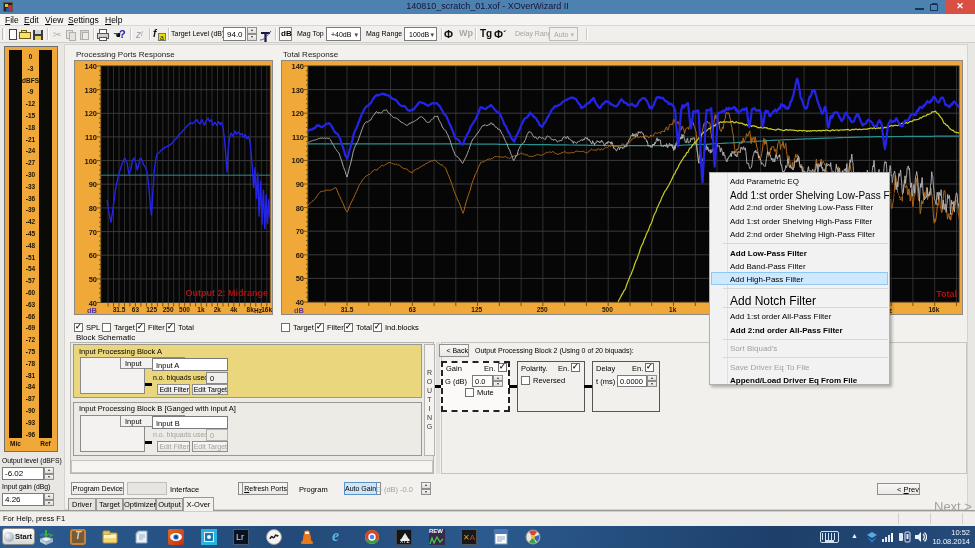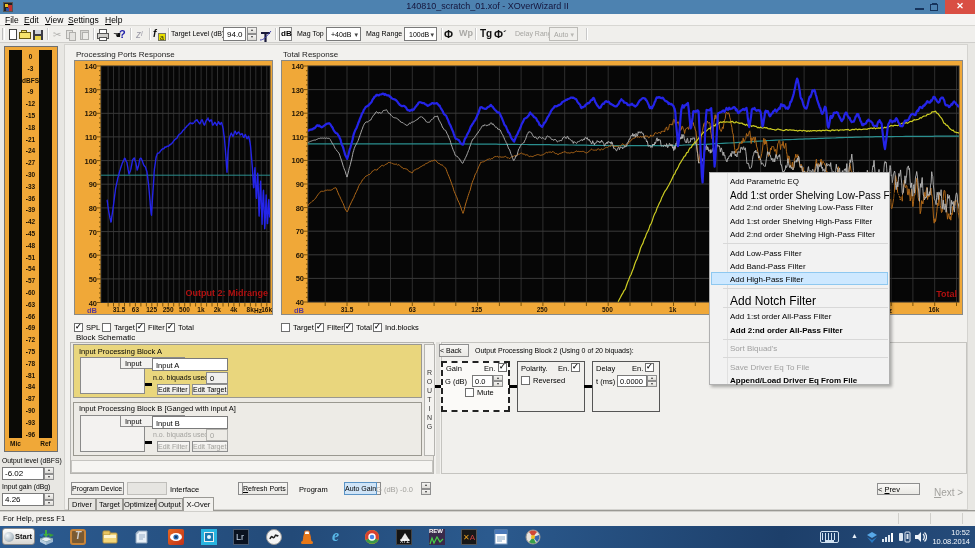--- a/index.html
+++ b/index.html
@@ -1,19 +1,19 @@
 <!DOCTYPE html>
 <html><head><meta charset="utf-8"><style>
 *{margin:0;padding:0;box-sizing:border-box;}
 body{width:975px;height:548px;position:relative;overflow:hidden;
  font-family:"Liberation Sans",sans-serif;background:#e8e7e3;}
 .abs{position:absolute;}
 .t{position:absolute;white-space:nowrap;}
 .btn{position:absolute;background:linear-gradient(#f8f7f5,#e9e8e4);border:1px solid #8f8f8f;
- text-align:left;color:#000;white-space:nowrap;overflow:hidden;}
+ text-align:right;color:#000;white-space:nowrap;overflow:hidden;}
 .combo{white-space:nowrap;overflow:hidden;margin-left:40px;}
 .fld{position:absolute;background:#fff;border:1px solid #7a7a7a;color:#000;}
 .cb{position:absolute;width:9px;height:9px;background:#fff;border:1px solid #6e6e6e;}
 .cb.c:after{content:"\2713";position:absolute;left:0px;top:-2px;font-size:8px;font-weight:bold;color:#111;}
 .spin{position:absolute;width:10px;}
 .spin>div{position:absolute;left:0;width:10px;height:50%;background:linear-gradient(#f5f4f2,#dddcd8);border:1px solid #8f8f8f;font-size:4px;line-height:4px;text-align:center;color:#333;}
 .spin>div.up{top:0;}.spin>div.dn{bottom:0;}
 .spin>div.up:after{content:"\25B4";}
 .spin>div.dn:after{content:"\25BE";}
 .combo{position:absolute;background:#f3f2f0;border:1px solid #8a8a8a;}
@@ -582,21 +582,21 @@
 <div class="t" style="left:299px;top:485px;font-size:7.5px;">Program</div>
 <div class="combo" style="left:322px;top:482px;width:19px;height:13px;font-size:7px;padding:2px 0 0 3px;">1</div>
 <div class="abs" style="left:344px;top:482px;width:33px;height:13px;background:#cfe4f7;border:1px solid #5a93c5;font-size:7px;line-height:12px;text-align:center;white-space:nowrap;overflow:hidden;">Auto Gain</div>
 <div class="t" style="left:376px;top:485px;font-size:7.5px;color:#a3a29e;">G (dB)</div>
 <div class="t" style="left:400px;top:485px;font-size:7.5px;color:#a3a29e;">-0.0</div>
 <div class="spin" style="left:421px;top:482px;height:13px;">
     <div class="up"></div>
     <div class="dn"></div>
   </div>
 <div class="btn" style="left:877px;top:483px;width:43px;height:12px;font-size:7.5px;line-height:11px;">&lt; <u>P</u>rev</div>
-<div class="t" style="left:934px;top:487px;font-size:10px;color:#a3a29e;"><u>N</u>ext &gt;</div>
+<div class="t" style="left:934px;top:499px;font-size:13px;color:#a3a29e;"><u>N</u>ext &gt;</div>
 <div class="abs" style="left:0px;top:510px;width:975px;height:1px;background:#9a9994;"></div>
 <div class="abs" style="left:68px;top:498px;width:28px;height:13px;background:#e4e3df;border:1px solid #9a9994;font-size:7.5px;text-align:center;line-height:12px;">Driver</div>
 <div class="abs" style="left:96px;top:498px;width:27px;height:13px;background:#e4e3df;border:1px solid #9a9994;font-size:7.5px;text-align:center;line-height:12px;">Target</div>
 <div class="abs" style="left:123px;top:498px;width:33px;height:13px;background:#e4e3df;border:1px solid #9a9994;font-size:7.5px;text-align:center;line-height:12px;">Optimizer</div>
 <div class="abs" style="left:156px;top:498px;width:27px;height:13px;background:#e4e3df;border:1px solid #9a9994;font-size:7.5px;text-align:center;line-height:12px;">Output</div>
 <div class="abs" style="left:183px;top:497px;width:31px;height:14px;background:#f2f1ee;border:1px solid #9a9994;border-bottom:none;font-size:7.5px;text-align:center;line-height:13px;">X-Over</div>
 <div class="abs" style="left:0;top:511px;width:975px;height:15px;background:#f0efec;border-top:1px solid #d0cfcb;"></div>
 <div class="t" style="left:3px;top:514px;font-size:7.5px;">For Help, press F1</div>
 <div class="abs" style="left:898px;top:513px;width:1px;height:11px;background:#d0cfcb;"></div>
 <div class="abs" style="left:930px;top:513px;width:1px;height:11px;background:#d0cfcb;"></div>
@@ -725,21 +725,21 @@
 <div class="t" style="left:930px;top:528px;width:40px;text-align:right;font-size:7.5px;color:#f4f8fc;">10:52</div>
 <div class="t" style="left:920px;top:537px;width:50px;text-align:right;font-size:7.5px;color:#f4f8fc;">10.08.2014</div>
 <div class="abs" style="left:709px;top:172px;width:181px;height:213px;background:#f2f2f2;border:1px solid #b0b0b0;box-shadow:2px 2px 3px rgba(0,0,0,0.3);"></div>
 <div class="abs" style="left:727px;top:173px;width:1px;height:211px;background:#e0e0e0;"></div>
 <div class="t" style="left:730px;top:177.0px;font-size:8px;color:#000;font-weight:normal;">Add Parametric EQ</div>
 <div class="t" style="left:730px;top:190.2px;font-size:10px;color:#000;font-weight:normal;">Add 1:st order Shelving Low-Pass Filter</div>
 <div class="t" style="left:730px;top:203.4px;font-size:8px;color:#000;font-weight:normal;">Add 2:nd order Shelving Low-Pass Filter</div>
 <div class="t" style="left:730px;top:216.6px;font-size:8px;color:#000;font-weight:normal;">Add 1:st order Shelving High-Pass Filter</div>
 <div class="t" style="left:730px;top:229.8px;font-size:8px;color:#000;font-weight:normal;">Add 2:nd order Shelving High-Pass Filter</div>
 <div class="abs" style="left:723px;top:243.0px;width:165px;height:1px;background:#d8d8d8;"></div>
-<div class="t" style="left:730px;top:248.5px;font-size:8px;color:#000;font-weight:normal;">Add Low-Pass Filter</div>
+<div class="t" style="left:730px;top:248.5px;font-size:8px;color:#000;font-weight:bold;">Add Low-Pass Filter</div>
 <div class="t" style="left:730px;top:261.7px;font-size:8px;color:#000;font-weight:normal;">Add Band-Pass Filter</div>
 <div class="abs" style="left:710.5px;top:272.4px;width:177px;height:13px;background:#cde8ff;border:1px solid #8ec8f0;"></div>
 <div class="t" style="left:730px;top:274.9px;font-size:8px;color:#000;font-weight:normal;">Add High-Pass Filter</div>
 <div class="abs" style="left:723px;top:288.1px;width:165px;height:1px;background:#d8d8d8;"></div>
 <div class="t" style="left:730px;top:293.6px;font-size:12px;color:#000;font-weight:normal;">Add Notch Filter</div>
 <div class="abs" style="left:723px;top:306.8px;width:165px;height:1px;background:#d8d8d8;"></div>
 <div class="t" style="left:730px;top:312.3px;font-size:8px;color:#000;font-weight:normal;">Add 1:st order All-Pass Filter</div>
 <div class="t" style="left:730px;top:325.5px;font-size:8px;color:#000;font-weight:bold;">Add 2:nd order All-Pass Filter</div>
 <div class="abs" style="left:723px;top:338.7px;width:165px;height:1px;background:#d8d8d8;"></div>
 <div class="t" style="left:730px;top:344.2px;font-size:8px;color:#a0a0a0;font-weight:normal;">Sort Biquad's</div>

